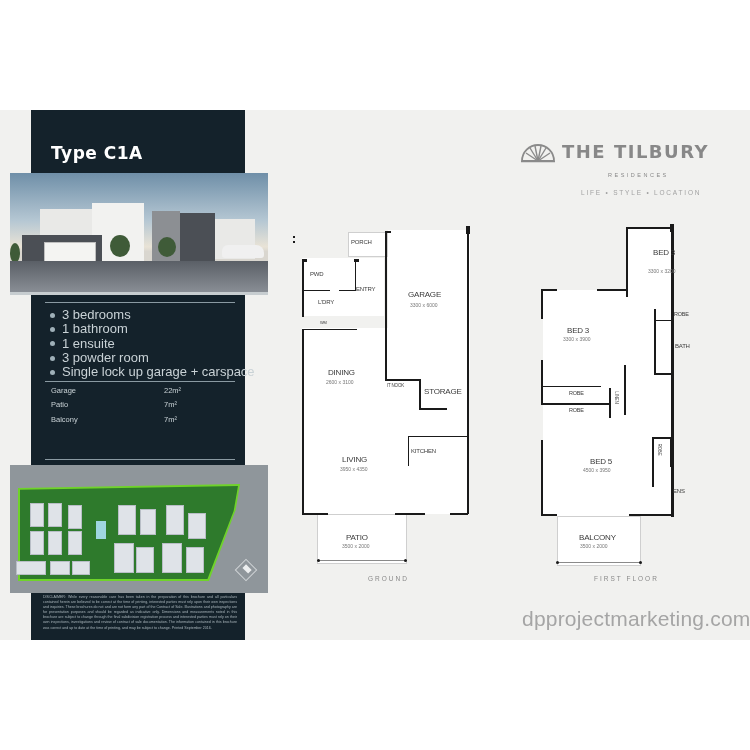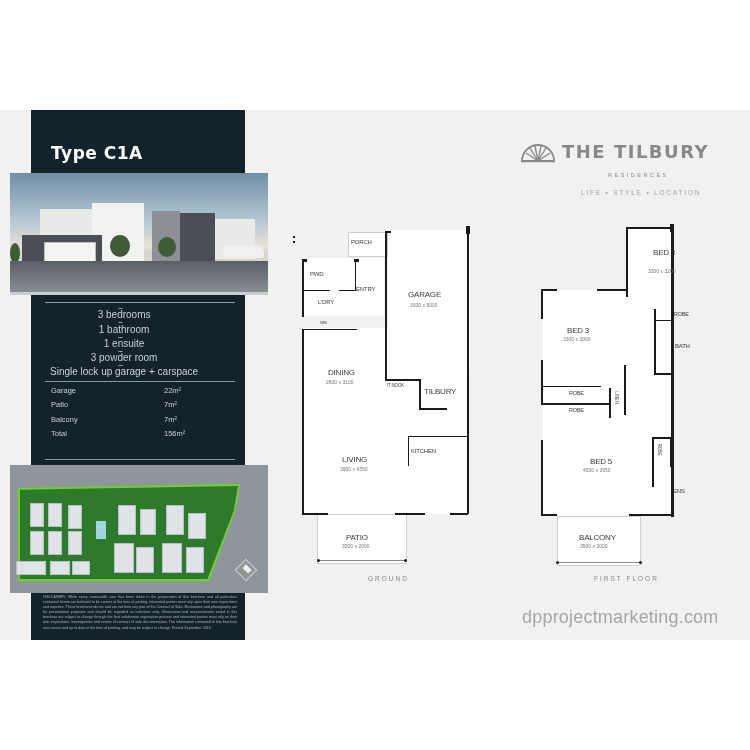--- a/index.html
+++ b/index.html
@@ -18,21 +18,21 @@
   .bldg { position: absolute; background: #e9e9e7; }
   .bldg.dark { background: #4b4f55; }
   .bldg.grey { background: #8c8f93; }
   .garage-door { position: absolute; left: 34px; top: 69px; width: 52px; height: 20px; background: #f4f4f2; border: 1px solid #bfbfbf; }
   .tree { position: absolute; border-radius: 50%; background: #3f5b38; }
   .car { position: absolute; left: 212px; top: 72px; width: 42px; height: 13px; background: #f0f0f0; border-radius: 6px 8px 3px 3px; }
 
   .rule { position: absolute; left: 45px; width: 190px; height: 1px; background: #8a9aa2; }
 
   .features { position: absolute; left: 50px; top: 308px; list-style: none; }
-  .features li { color: #c9d2d6; font-size: 10px; height: 14.3px; line-height: 14px; display: flex; align-items: center; flex-direction: column; }
+  .features li { color: #c9d2d6; font-size: 13px; height: 14.3px; line-height: 14px; display: flex; align-items: center; }
   .dot { width: 5px; height: 5px; border-radius: 50%; background: #9fb0b8; margin-right: 7px; display: inline-block; }
 
   .areas { position: absolute; left: 51px; top: 384px; width: 180px; }
   .area-row { display: flex; height: 14.4px; line-height: 14px; font-size: 7.5px; color: #c9d2d6; }
   .area-row .k { width: 113px; }
 
   .siteplan { position: absolute; left: 10px; top: 465px; width: 258px; height: 128px; background: #8f969b; }
   .site-green { position: absolute; left: 10px; top: 17px; width: 218px; height: 97px; background: #2e7a2c; clip-path: polygon(0 8%, 100% 4%, 98% 30%, 86% 100%, 0 100%); border: 0; }
   .site-lime { position: absolute; left: 8px; top: 15px; width: 222px; height: 101px; background: #6fd32a; clip-path: polygon(0 8%, 100% 4%, 98% 30%, 86% 100%, 0 100%); }
   .blk { position: absolute; background: #dfe3e8; border: 1px solid #b8bec6; }
@@ -47,21 +47,21 @@
   .brand { position: absolute; left: 562px; top: 141px; color: #888888; font-size: 18px; font-weight: bold; letter-spacing: 1.5px; font-family: "DejaVu Sans", sans-serif; }
   .brand-sub { position: absolute; left: 608px; top: 172px; color: #888; font-size: 5.5px; letter-spacing: 2.5px; }
   .brand-tag { position: absolute; left: 581px; top: 189px; color: #a2a2a2; font-size: 6.5px; letter-spacing: 1.8px; }
   .wall { position: absolute; background: #1a1a1a; }
   .thin { position: absolute; background: #8a8a8a; }
   .room-bg { position: absolute; background: #ffffff; }
   .rlabel { position: absolute; color: #3a3a3a; font-size: 8px; text-align: center; white-space: nowrap; letter-spacing: -0.2px; }
   .rdim { position: absolute; color: #777; font-size: 5px; text-align: center; white-space: nowrap; }
   .small { font-size: 6px; }
   .floor-caption { position: absolute; color: #8a8a8a; font-size: 6.5px; letter-spacing: 2px; }
-  .site-url { position: absolute; left: 522px; top: 607px; color: #a5a5a5; font-size: 18px; letter-spacing: 0.2px; }
+  .site-url { position: absolute; left: 522px; top: 607px; color: #a5a5a5; font-size: 21px; letter-spacing: 0.2px; }
 </style>
 </head>
 <body>
 
 <div class="page"></div>
 
 <div class="panel"></div>
 <div class="type-title">Type C1A</div>
 
 <div class="hero">
@@ -112,24 +112,20 @@
       <span class="k">Garage</span>
       <span>22m²</span>
     </div>
   <div class="area-row">
       <span class="k">Patio</span>
       <span>7m²</span>
     </div>
   <div class="area-row">
       <span class="k">Balcony</span>
       <span>7m²</span>
-    </div>
-  <div class="area-row">
-      <span class="k">Total</span>
-      <span>156m²</span>
     </div>
 </div>
 
 <div class="rule" style="top:459px;"></div>
 
 <div class="siteplan">
   <div class="site-lime"></div>
   <div class="site-green"></div>
   <div class="blk" style="left:20px;top:38px;width:14px;height:24px;"></div>
   <div class="blk" style="left:38px;top:38px;width:14px;height:24px;"></div>
@@ -206,21 +202,21 @@
   <div class="rlabel small" style="left:351px;top:239px;">PORCH</div>
   <div class="rlabel small" style="left:310px;top:271px;">PWD</div>
   <div class="rlabel small" style="left:356px;top:286px;">ENTRY</div>
   <div class="rlabel small" style="left:318px;top:299px;">L'DRY</div>
   <div class="rlabel" style="left:320px;top:320px;font-size:4px;">WM</div>
   <div class="rlabel" style="left:408px;top:290px;">GARAGE</div>
   <div class="rdim" style="left:410px;top:302px;">3300 x 6000</div>
   <div class="rlabel" style="left:328px;top:368px;">DINING</div>
   <div class="rdim" style="left:326px;top:379px;">2600 x 3100</div>
   <div class="rlabel" style="left:387px;top:383px;font-size:4.5px;">IT NOOK</div>
-  <div class="rlabel" style="left:424px;top:387px;">TILBURY</div>
+  <div class="rlabel" style="left:424px;top:387px;">STORAGE</div>
   <div class="rlabel small" style="left:411px;top:448px;">KITCHEN</div>
   <div class="rlabel" style="left:342px;top:455px;">LIVING</div>
   <div class="rdim" style="left:340px;top:466px;">3950 x 4350</div>
   <div class="rlabel" style="left:346px;top:533px;">PATIO</div>
   <div class="rdim" style="left:342px;top:543px;">3500 x 2000</div>
   <div class="floor-caption" style="left:368px;top:575px;">GROUND</div>
 </div>
 
 <div>
   <div class="room-bg" style="left:543px;top:290px;width:128px;height:226px;"></div>

